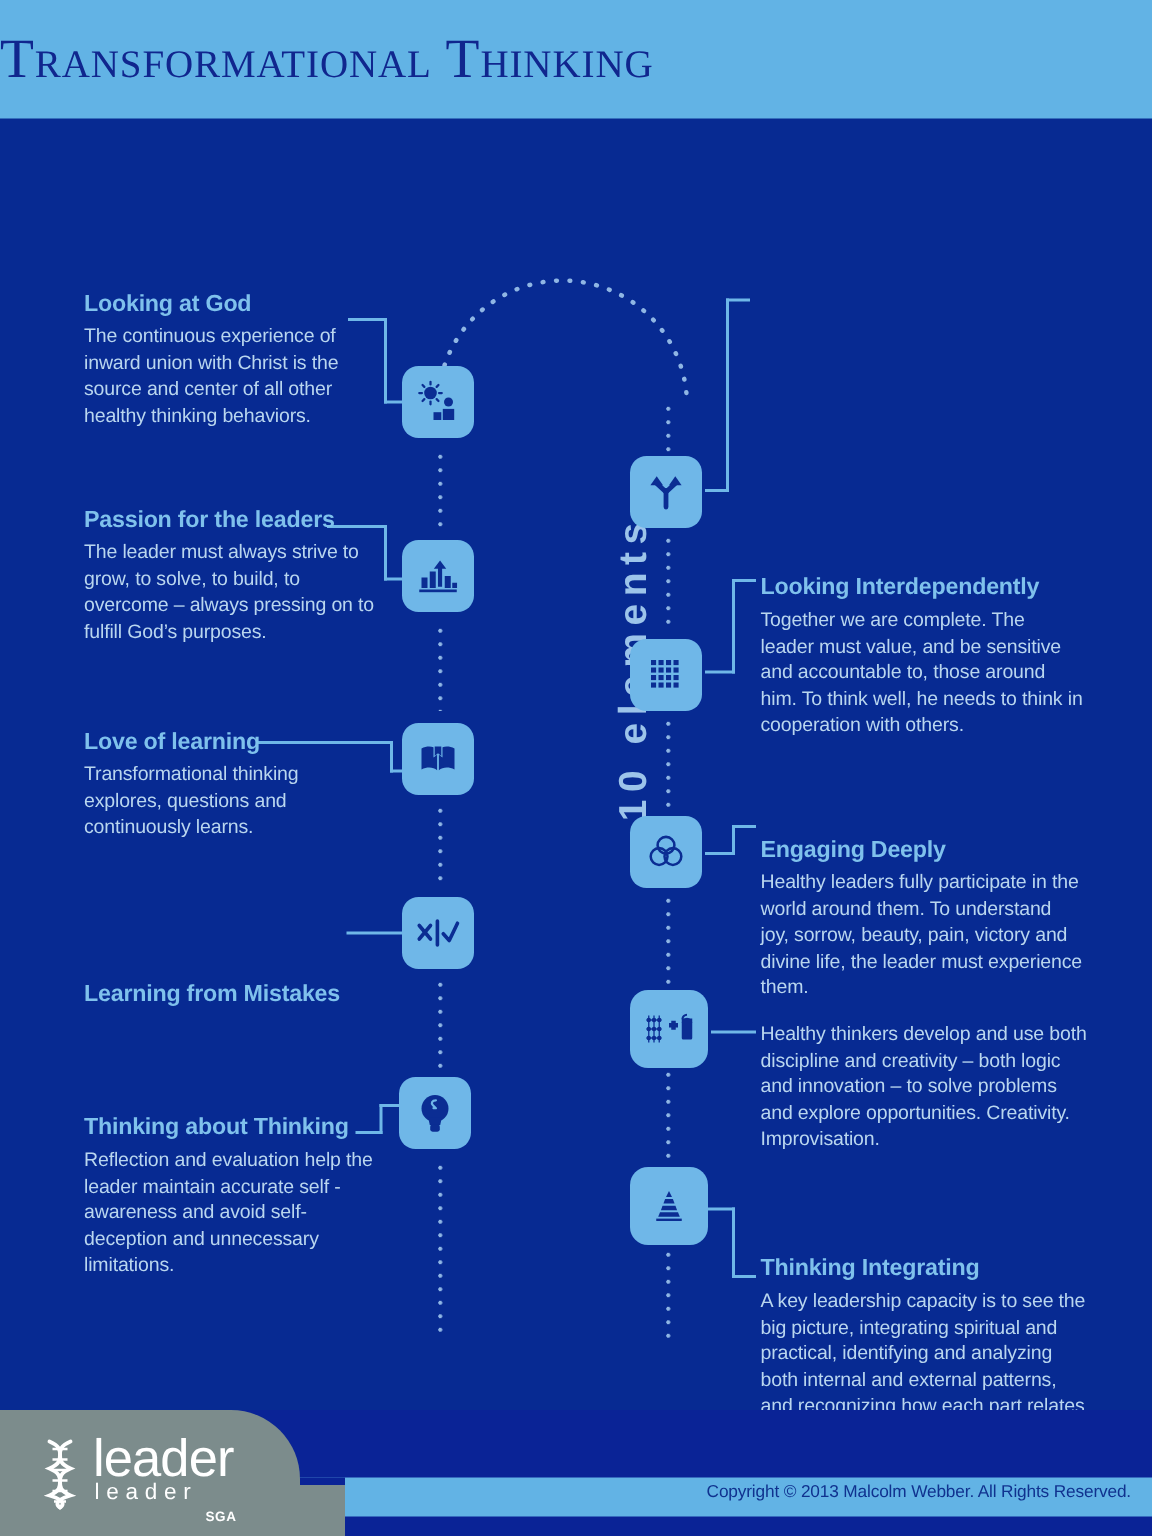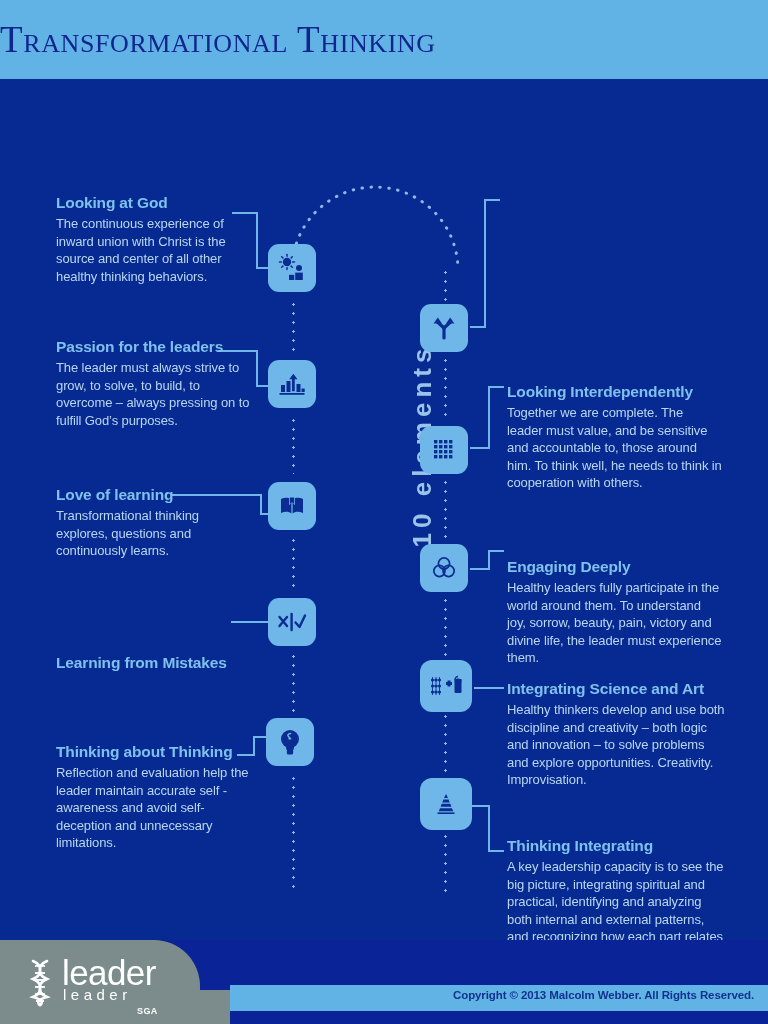--- a/index.html
+++ b/index.html
@@ -125,21 +125,20 @@
     position: absolute; left: 170px; top: 45px;
     width: 60px; height: 26px;
     background: #0a2396;
     border-bottom-left-radius: 30px;
   }
   #copyright {
     position: absolute; right: 14px; top: 49px;
     color: #10328f;
     font-size: 11.5px;
     letter-spacing: -0.1px;
-    font-weight: bold;
   }
   #logo {
     position: absolute; left: 26px; top: 19px;
     display: flex; align-items: flex-start; gap: 6px;
   }
   #logo-text { position: relative; padding-top: 1px; }
   #logo-word1 {
     color: #ffffff; font-size: 35px; line-height: 26px;
     font-weight: normal; letter-spacing: -0.6px;
   }
@@ -373,21 +372,20 @@
           <circle cx="7" cy="18" r="1.5"></circle>
           <circle cx="10.5" cy="18" r="1.5"></circle>
       </g>
       <path d="M17 8 h6 v3 h-6 z M18.5 6.5 h3 v6 h-3 z" fill="#0b2d93"></path>
       <path d="M25.5 5 h7 v13 a1 1 0 0 1 -1 1 h-5 a1 1 0 0 1 -1 -1 z" fill="#0b2d93"></path>
       <path d="M25.5 8 a3.5 3.5 0 0 1 7 0 z" fill="#0b2d93"></path>
       <path d="M29 2.5 a3 3 0 0 0 -3 3" fill="none" stroke="#0b2d93" stroke-width="1.4"></path>
     </svg>
   </div>
   <div class="block right" style="left:507px; top:680px; width:218px;">
-    <h3>Integrating Science and Art</h3>
     <p>Healthy thinkers develop and use both discipline and creativity – both logic and innovation – to solve problems and explore opportunities. Creativity. Improvisation.</p>
   </div>
 
   <div class="conn" style="left:470px; top:805px; width:34px; height:48px;">
     <div class="h" style="left:0; top:0; width:20px;"></div>
     <div class="v" style="left:18px; top:0; height:47px;"></div>
     <div class="h" style="left:18px; top:45px; width:16px;"></div>
   </div>
   <div class="icon-tile wide" style="left:420px; top:778px;">
     <svg width="30" height="26" viewBox="0 0 30 26">

